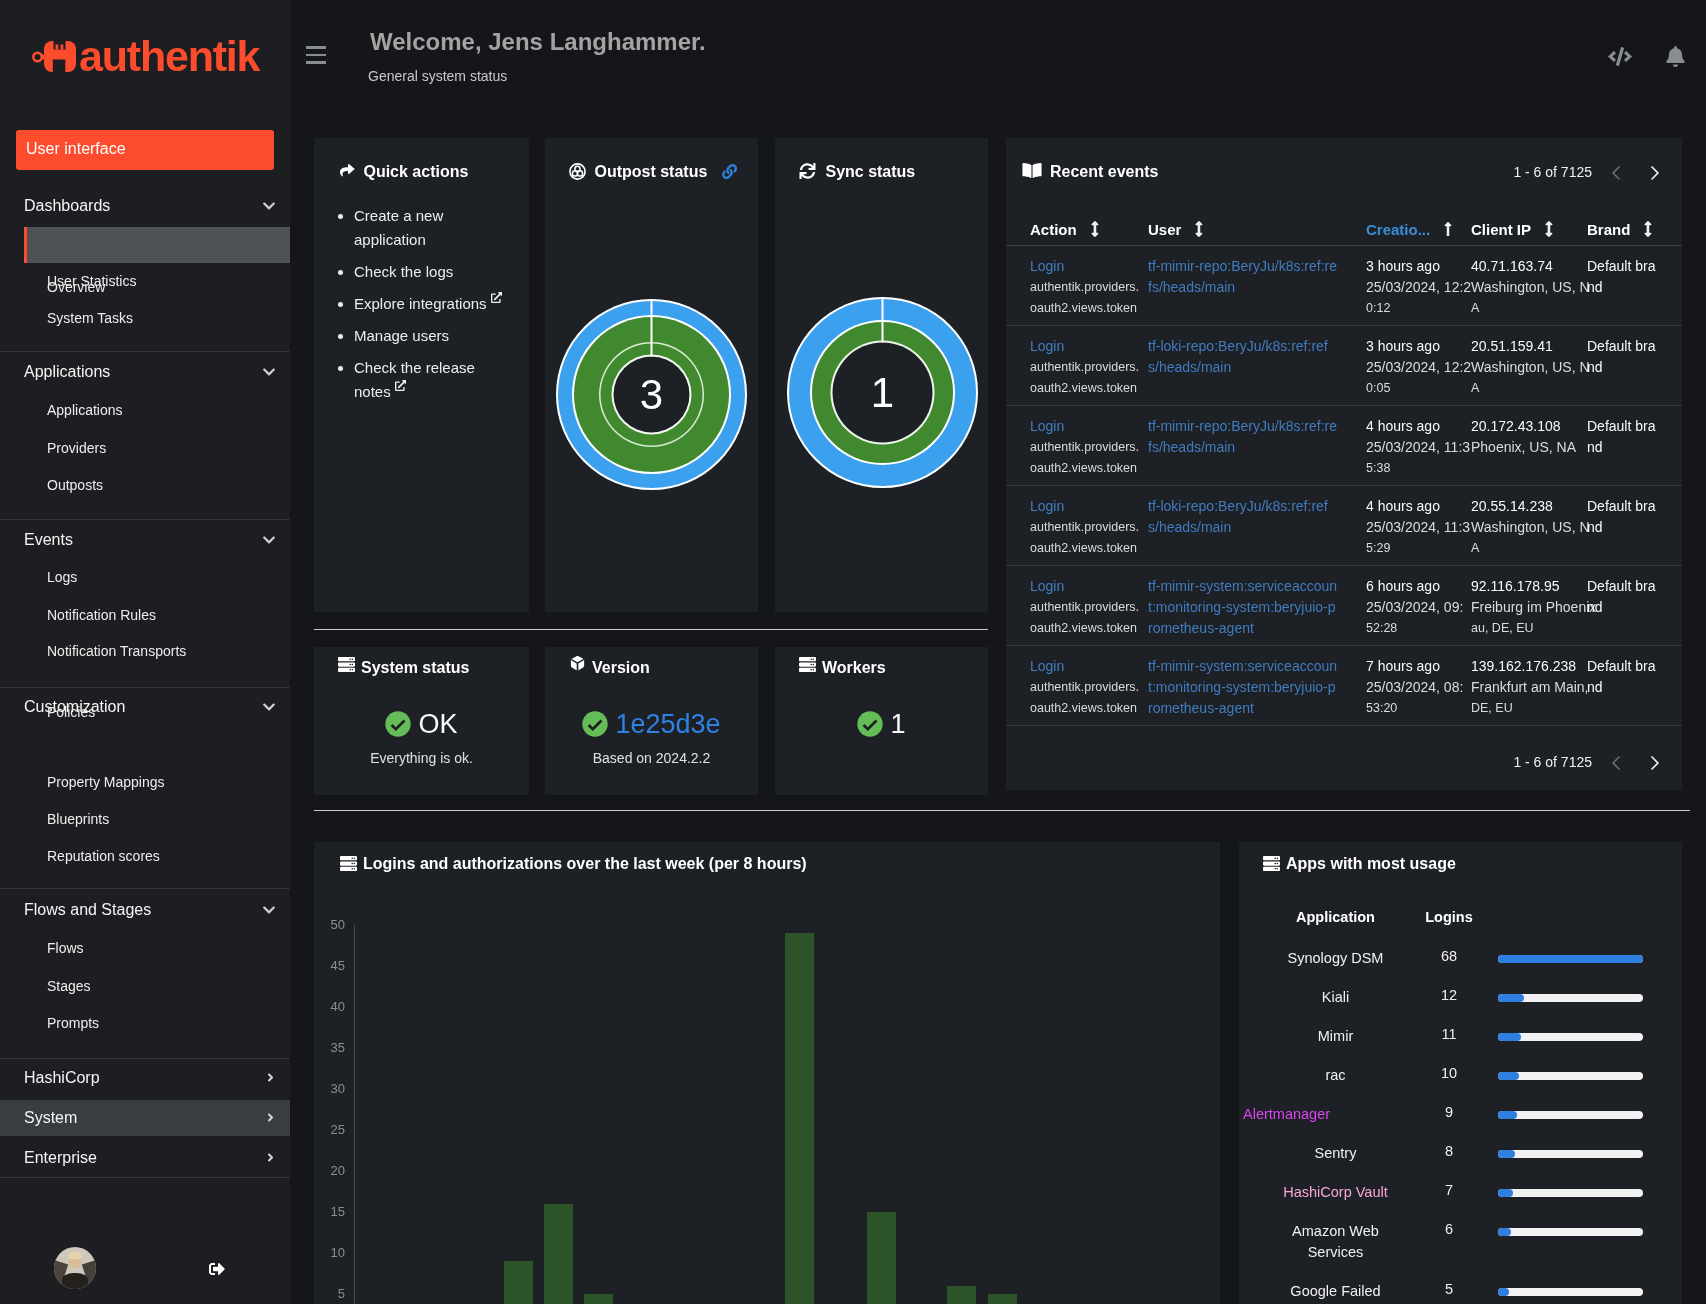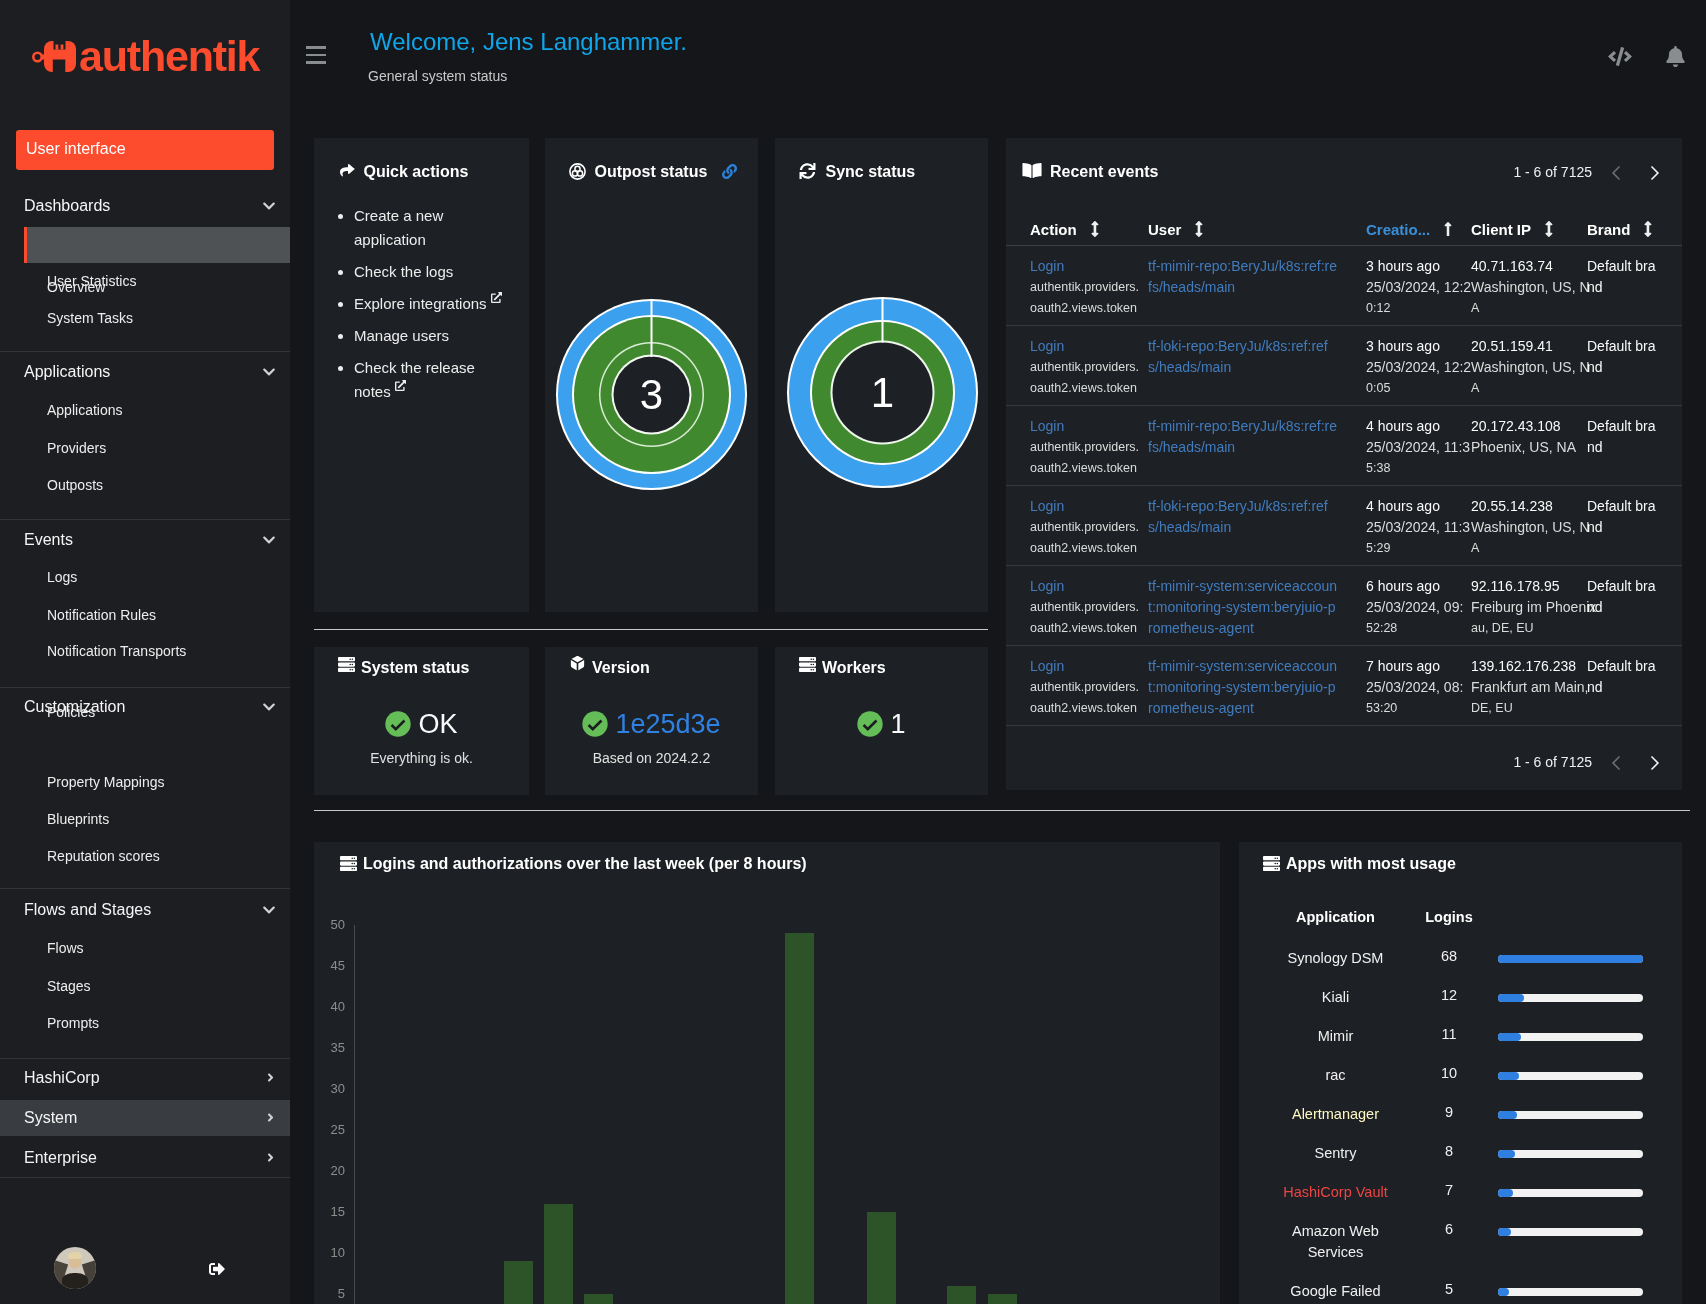--- a/index.html
+++ b/index.html
@@ -123,21 +123,21 @@
   <svg style="position:absolute;left:208px;top:1261px;" width="18" height="16" viewBox="0 0 512 512">
       <path fill="#fafafa" d="M497 273L329 441c-15 15-41 4.5-41-17v-96H152c-13.3 0-24-10.7-24-24v-96c0-13.3 10.7-24 24-24h136V88c0-21.4 25.9-32 41-17l168 168c9.3 9.4 9.3 24.6 0 34zM192 436v-40c0-6.6-5.4-12-12-12H96c-17.7 0-32-14.3-32-32V160c0-17.7 14.3-32 32-32h84c6.6 0 12-5.4 12-12V76c0-6.6-5.4-12-12-12H96c-53 0-96 43-96 96v192c0 53 43 96 96 96h84c6.6 0 12-5.4 12-12z"></path>
     </svg>
 </div>
 
 <div class="abs" style="left:306px;top:46px;width:20px;height:18px;">
   <div style="height:2.6px;background:#8a8d90;margin-bottom:5px;"></div>
   <div style="height:2.6px;background:#8a8d90;margin-bottom:5px;"></div>
   <div style="height:2.6px;background:#8a8d90;"></div>
 </div>
-<div class="abs" style="left:370px;top:28px;font-size:24px;font-weight:normal;color:#0ea5e9;">Welcome, Jens Langhammer.</div>
+<div class="abs" style="left:370px;top:28px;font-size:24px;font-weight:bold;color:#a3a3a3;">Welcome, Jens Langhammer.</div>
 <div class="abs" style="left:368px;top:68px;font-size:14px;color:#c9c9c9;">General system status</div>
 <svg class="abs" style="left:1603px;top:47px;" width="34" height="19" viewBox="0 0 640 512">
     <path fill="#8a8d90" d="M278.9 511.5l-61-17.7c-6.4-1.8-10-8.5-8.2-14.9L346.2 8.7c1.8-6.4 8.5-10 14.9-8.2l61 17.7c6.4 1.8 10 8.5 8.2 14.9L293.8 503.3c-1.9 6.4-8.5 10.1-14.9 8.2zm-114-112.2l43.5-46.4c4.6-4.9 4.3-12.7-.8-17.2L117 256l90.6-79.7c5.1-4.5 5.5-12.3.8-17.2l-43.5-46.4c-4.5-4.8-12.1-5.1-17-.5L3.8 247.2c-5.1 4.7-5.1 12.8 0 17.5l144.1 135.1c4.9 4.6 12.5 4.4 17-.5zm327.2.6l144.1-135.1c5.1-4.7 5.1-12.8 0-17.5L492.1 112.1c-4.8-4.5-12.4-4.3-17 .5L431.6 159c-4.6 4.9-4.3 12.7.8 17.2L523 256l-90.6 79.7c-5.1 4.5-5.5 12.3-.8 17.2l43.5 46.4c4.5 4.9 12.1 5.1 17 .6z"></path>
   </svg>
 <svg class="abs" style="left:1666px;top:46px;" width="19" height="21" viewBox="0 0 448 512">
     <path fill="#8a8d90" d="M224 512c35.32 0 63.97-28.65 63.97-64H160.03c0 35.35 28.65 64 63.97 64zm215.39-149.71c-19.32-20.76-55.47-51.99-55.47-154.29 0-77.7-54.48-139.9-127.94-155.16V32c0-17.67-14.32-32-31.98-32s-31.98 14.33-31.98 32v20.84C118.56 68.1 64.08 130.3 64.08 208c0 102.3-36.15 133.53-55.47 154.29-6 6.45-8.66 14.16-8.61 21.71.11 16.4 12.98 32 32.1 32h383.8c19.12 0 32-15.6 32.1-32 .05-7.55-2.61-15.27-8.61-21.71z"></path>
   </svg>
 
 <div class="card" style="left:314px;top:138px;width:215px;height:474px;">
   <div style="position:absolute;left:24px;top:25px;">
@@ -468,31 +468,31 @@
 <div style="position:absolute;left:4px;top:184px;width:185px;text-align:center;font-size:14.5px;color:#f0f0f0;line-height:21px;">Mimir</div>
 <div style="position:absolute;left:180px;top:184px;width:60px;text-align:center;font-size:14.5px;color:#f0f0f0;">11</div>
 <div style="position:absolute;left:259px;top:191px;width:145px;height:8px;background:#f2f2f2;border-radius:4px;">
       <div style="position:absolute;left:0;top:0;height:8px;width:23px;background:#2f7fe0;border-radius:4px;"></div>
     </div>
 <div style="position:absolute;left:4px;top:223px;width:185px;text-align:center;font-size:14.5px;color:#f0f0f0;line-height:21px;">rac</div>
 <div style="position:absolute;left:180px;top:223px;width:60px;text-align:center;font-size:14.5px;color:#f0f0f0;">10</div>
 <div style="position:absolute;left:259px;top:230px;width:145px;height:8px;background:#f2f2f2;border-radius:4px;">
       <div style="position:absolute;left:0;top:0;height:8px;width:21px;background:#2f7fe0;border-radius:4px;"></div>
     </div>
-<div style="position:absolute;left:4px;top:262px;width:185px;text-align:center;font-size:14.5px;color:#fef9c3;line-height:21px;">Alertmanager</div>
+<div style="position:absolute;left:4px;top:262px;width:185px;text-align:left;font-size:14.5px;color:#d946ef;line-height:21px;">Alertmanager</div>
 <div style="position:absolute;left:180px;top:262px;width:60px;text-align:center;font-size:14.5px;color:#f0f0f0;">9</div>
 <div style="position:absolute;left:259px;top:269px;width:145px;height:8px;background:#f2f2f2;border-radius:4px;">
       <div style="position:absolute;left:0;top:0;height:8px;width:19px;background:#2f7fe0;border-radius:4px;"></div>
     </div>
 <div style="position:absolute;left:4px;top:301px;width:185px;text-align:center;font-size:14.5px;color:#f0f0f0;line-height:21px;">Sentry</div>
 <div style="position:absolute;left:180px;top:301px;width:60px;text-align:center;font-size:14.5px;color:#f0f0f0;">8</div>
 <div style="position:absolute;left:259px;top:308px;width:145px;height:8px;background:#f2f2f2;border-radius:4px;">
       <div style="position:absolute;left:0;top:0;height:8px;width:17px;background:#2f7fe0;border-radius:4px;"></div>
     </div>
-<div style="position:absolute;left:4px;top:340px;width:185px;text-align:center;font-size:14.5px;color:#ef4444;line-height:21px;">HashiCorp Vault</div>
+<div style="position:absolute;left:4px;top:340px;width:185px;text-align:center;font-size:14.5px;color:#f9a8d4;line-height:21px;">HashiCorp Vault</div>
 <div style="position:absolute;left:180px;top:340px;width:60px;text-align:center;font-size:14.5px;color:#f0f0f0;">7</div>
 <div style="position:absolute;left:259px;top:347px;width:145px;height:8px;background:#f2f2f2;border-radius:4px;">
       <div style="position:absolute;left:0;top:0;height:8px;width:15px;background:#2f7fe0;border-radius:4px;"></div>
     </div>
 <div style="position:absolute;left:4px;top:379px;width:185px;text-align:center;font-size:14.5px;color:#f0f0f0;line-height:21px;">Amazon Web<br>Services</div>
 <div style="position:absolute;left:180px;top:379px;width:60px;text-align:center;font-size:14.5px;color:#f0f0f0;">6</div>
 <div style="position:absolute;left:259px;top:386px;width:145px;height:8px;background:#f2f2f2;border-radius:4px;">
       <div style="position:absolute;left:0;top:0;height:8px;width:13px;background:#2f7fe0;border-radius:4px;"></div>
     </div>
 <div style="position:absolute;left:4px;top:439px;width:185px;text-align:center;font-size:14.5px;color:#f0f0f0;line-height:21px;">Google Failed</div>

